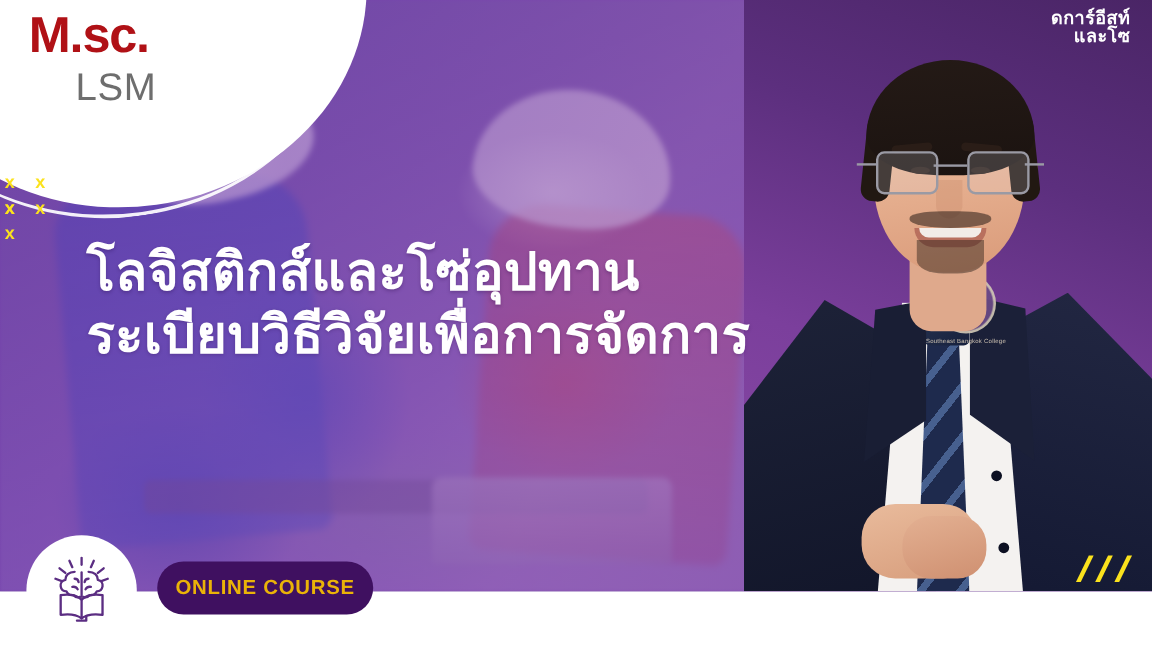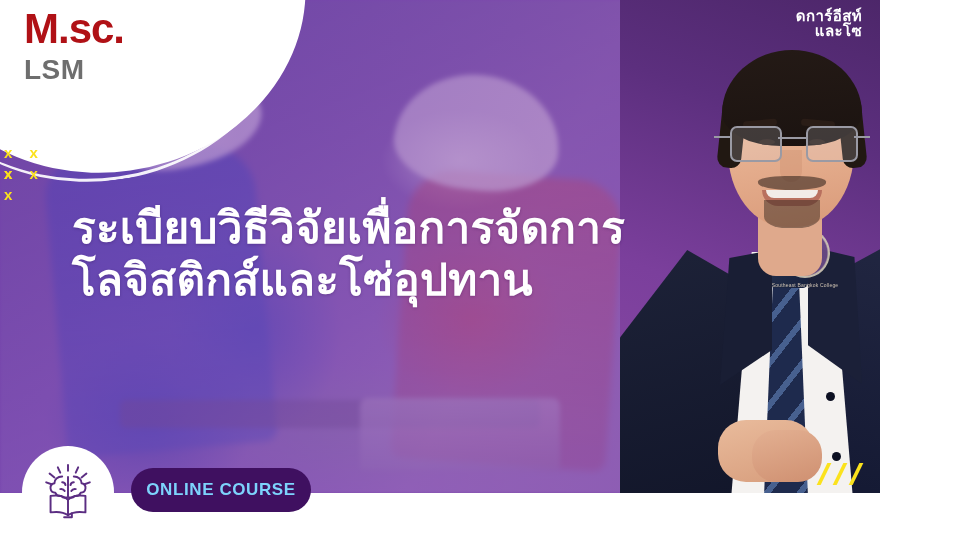--- a/index.html
+++ b/index.html
@@ -7,21 +7,21 @@
 
   #banner{
     position:relative;
     width:960px;height:540px;
     overflow:hidden;
     background:#ffffff;
   }
 
   
   .art-area{
-    position:absolute;left:0;top:0;width:880px;height:493px;
+    position:absolute;left:0;top:0;width:960px;height:493px;
     overflow:hidden;
     background:#6b3e9e;
   }
 
   
   .photo{
     position:absolute;left:0;top:0;width:660px;height:493px;
     background:
       radial-gradient(ellipse 150px 120px at 150px 420px, rgba(40,60,160,.75), rgba(40,60,160,0) 70%),
       radial-gradient(ellipse 120px 150px at 255px 330px, rgba(45,65,175,.7), rgba(45,65,175,0) 72%),
@@ -123,21 +123,21 @@
     transform:rotate(-8deg);
   }
   .badge-arc{
     position:absolute;left:-104px;top:-116px;width:404px;height:294px;
     border:0 solid transparent;border-bottom:3px solid rgba(255,255,255,.92);
     border-radius:0 0 60% 60%/0 0 72% 72%;
     transform:rotate(-8deg);
   }
   .badge-text{position:absolute;left:24px;top:8px;width:240px;}
   .msc{font-size:42px;font-weight:bold;letter-spacing:-1px;line-height:1;}
-  .lsm{font-size:28px;font-weight:bold;line-height:1;margin-top:6px;letter-spacing:.5px;}
+  .lsm{font-size:32px;font-weight:normal;line-height:1;margin-top:6px;letter-spacing:.5px;margin-left:39px;}
 
   
   .x-grid{position:absolute;left:4px;top:142px;width:62px;}
   .x-row{height:21px;}
   .x-mark{display:inline-block;width:21px;font-size:15px;font-weight:bold;color:#fcdf2a;line-height:21px;text-align:left;}
 
   
   .title{
     position:absolute;left:72px;top:202px;width:640px;
     color:#ffffff;font-size:44px;font-weight:bold;line-height:1.18;
@@ -150,21 +150,21 @@
   .icon-circle{
     position:absolute;left:22px;top:446px;width:92px;height:92px;border-radius:50%;
     background:#ffffff;display:flex;align-items:center;justify-content:center;
   }
 
   
   .pill{
     position:absolute;left:131px;top:468px;width:180px;height:44px;border-radius:22px;
     background:#3f1060;display:flex;align-items:center;justify-content:center;
   }
-  .pill span{color:#7dd3fc;font-size:17px;font-weight:bold;letter-spacing:.6px;}
+  .pill span{color:#eab308;font-size:17px;font-weight:bold;letter-spacing:.6px;}
 
   
   .logo{position:absolute;right:18px;top:8px;text-align:right;color:#fff;line-height:1.02;}
   .logo .l1{font-size:15px;font-weight:bold;letter-spacing:.4px;}
   .logo .l2{font-size:15px;font-weight:bold;letter-spacing:.4px;}
 
   
   .slashes{position:absolute;right:16px;bottom:8px;width:56px;height:26px;}
   .slash{position:absolute;bottom:0;width:4px;height:22px;background:#fbe21d;transform:skewX(-26deg);}
   .s1{right:38px;} .s2{right:22px;} .s3{right:6px;}
@@ -249,22 +249,22 @@
       <div class="x-row">
         <span class="x-mark" style="color: rgb(251, 226, 29);">x</span>
         <span class="x-mark" style="color: rgb(251, 226, 29);">x</span>
       </div>
       <div class="x-row">
         <span class="x-mark" style="color: rgb(251, 226, 29);">x</span>
       </div>
     </div>
 
     <div class="title">
+      <div>โลจิสติกส์และโซ่อุปทาน</div>
       <div>ระเบียบวิธีวิจัยเพื่อการจัดการ</div>
-      <div>โลจิสติกส์และโซ่อุปทาน</div>
     </div>
 
     <div class="logo">
       <div class="l1">ดการ์อีสท์</div>
       <div class="l2">และโซ</div>
     </div>
 
     <div class="slashes">
       <div class="slash s1" style="background: rgb(251, 226, 29);"></div>
       <div class="slash s2" style="background: rgb(251, 226, 29);"></div>

